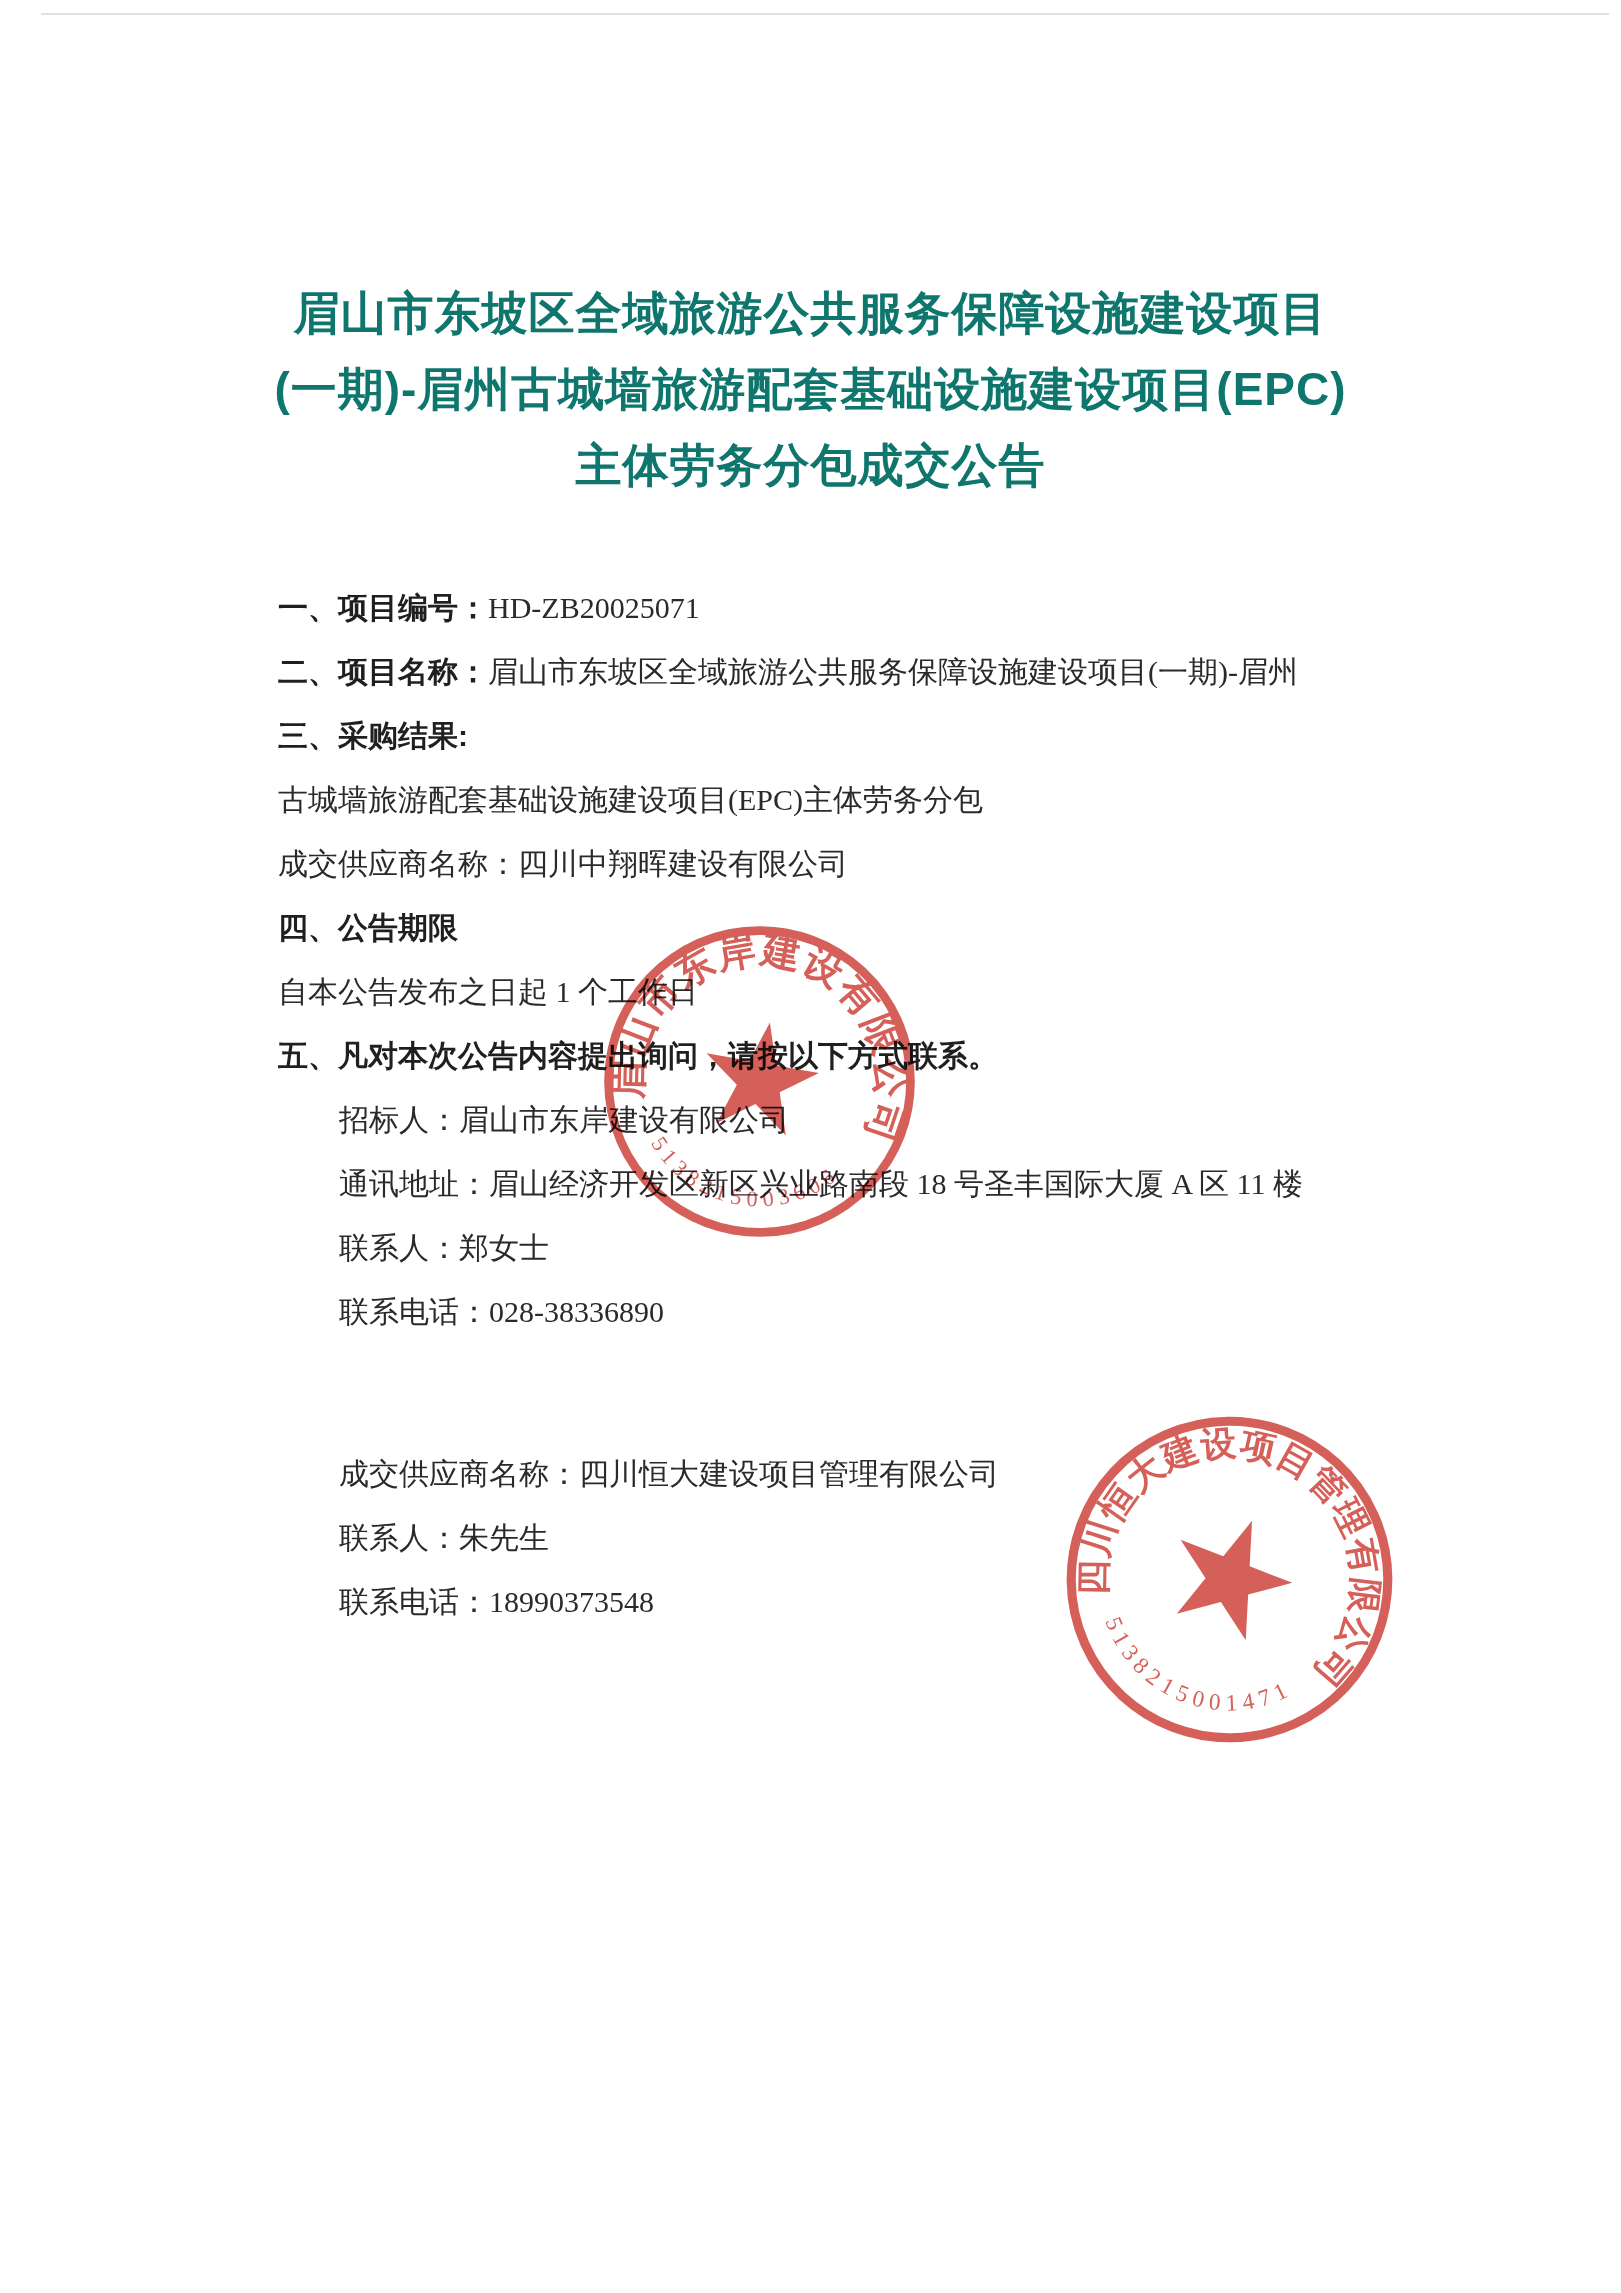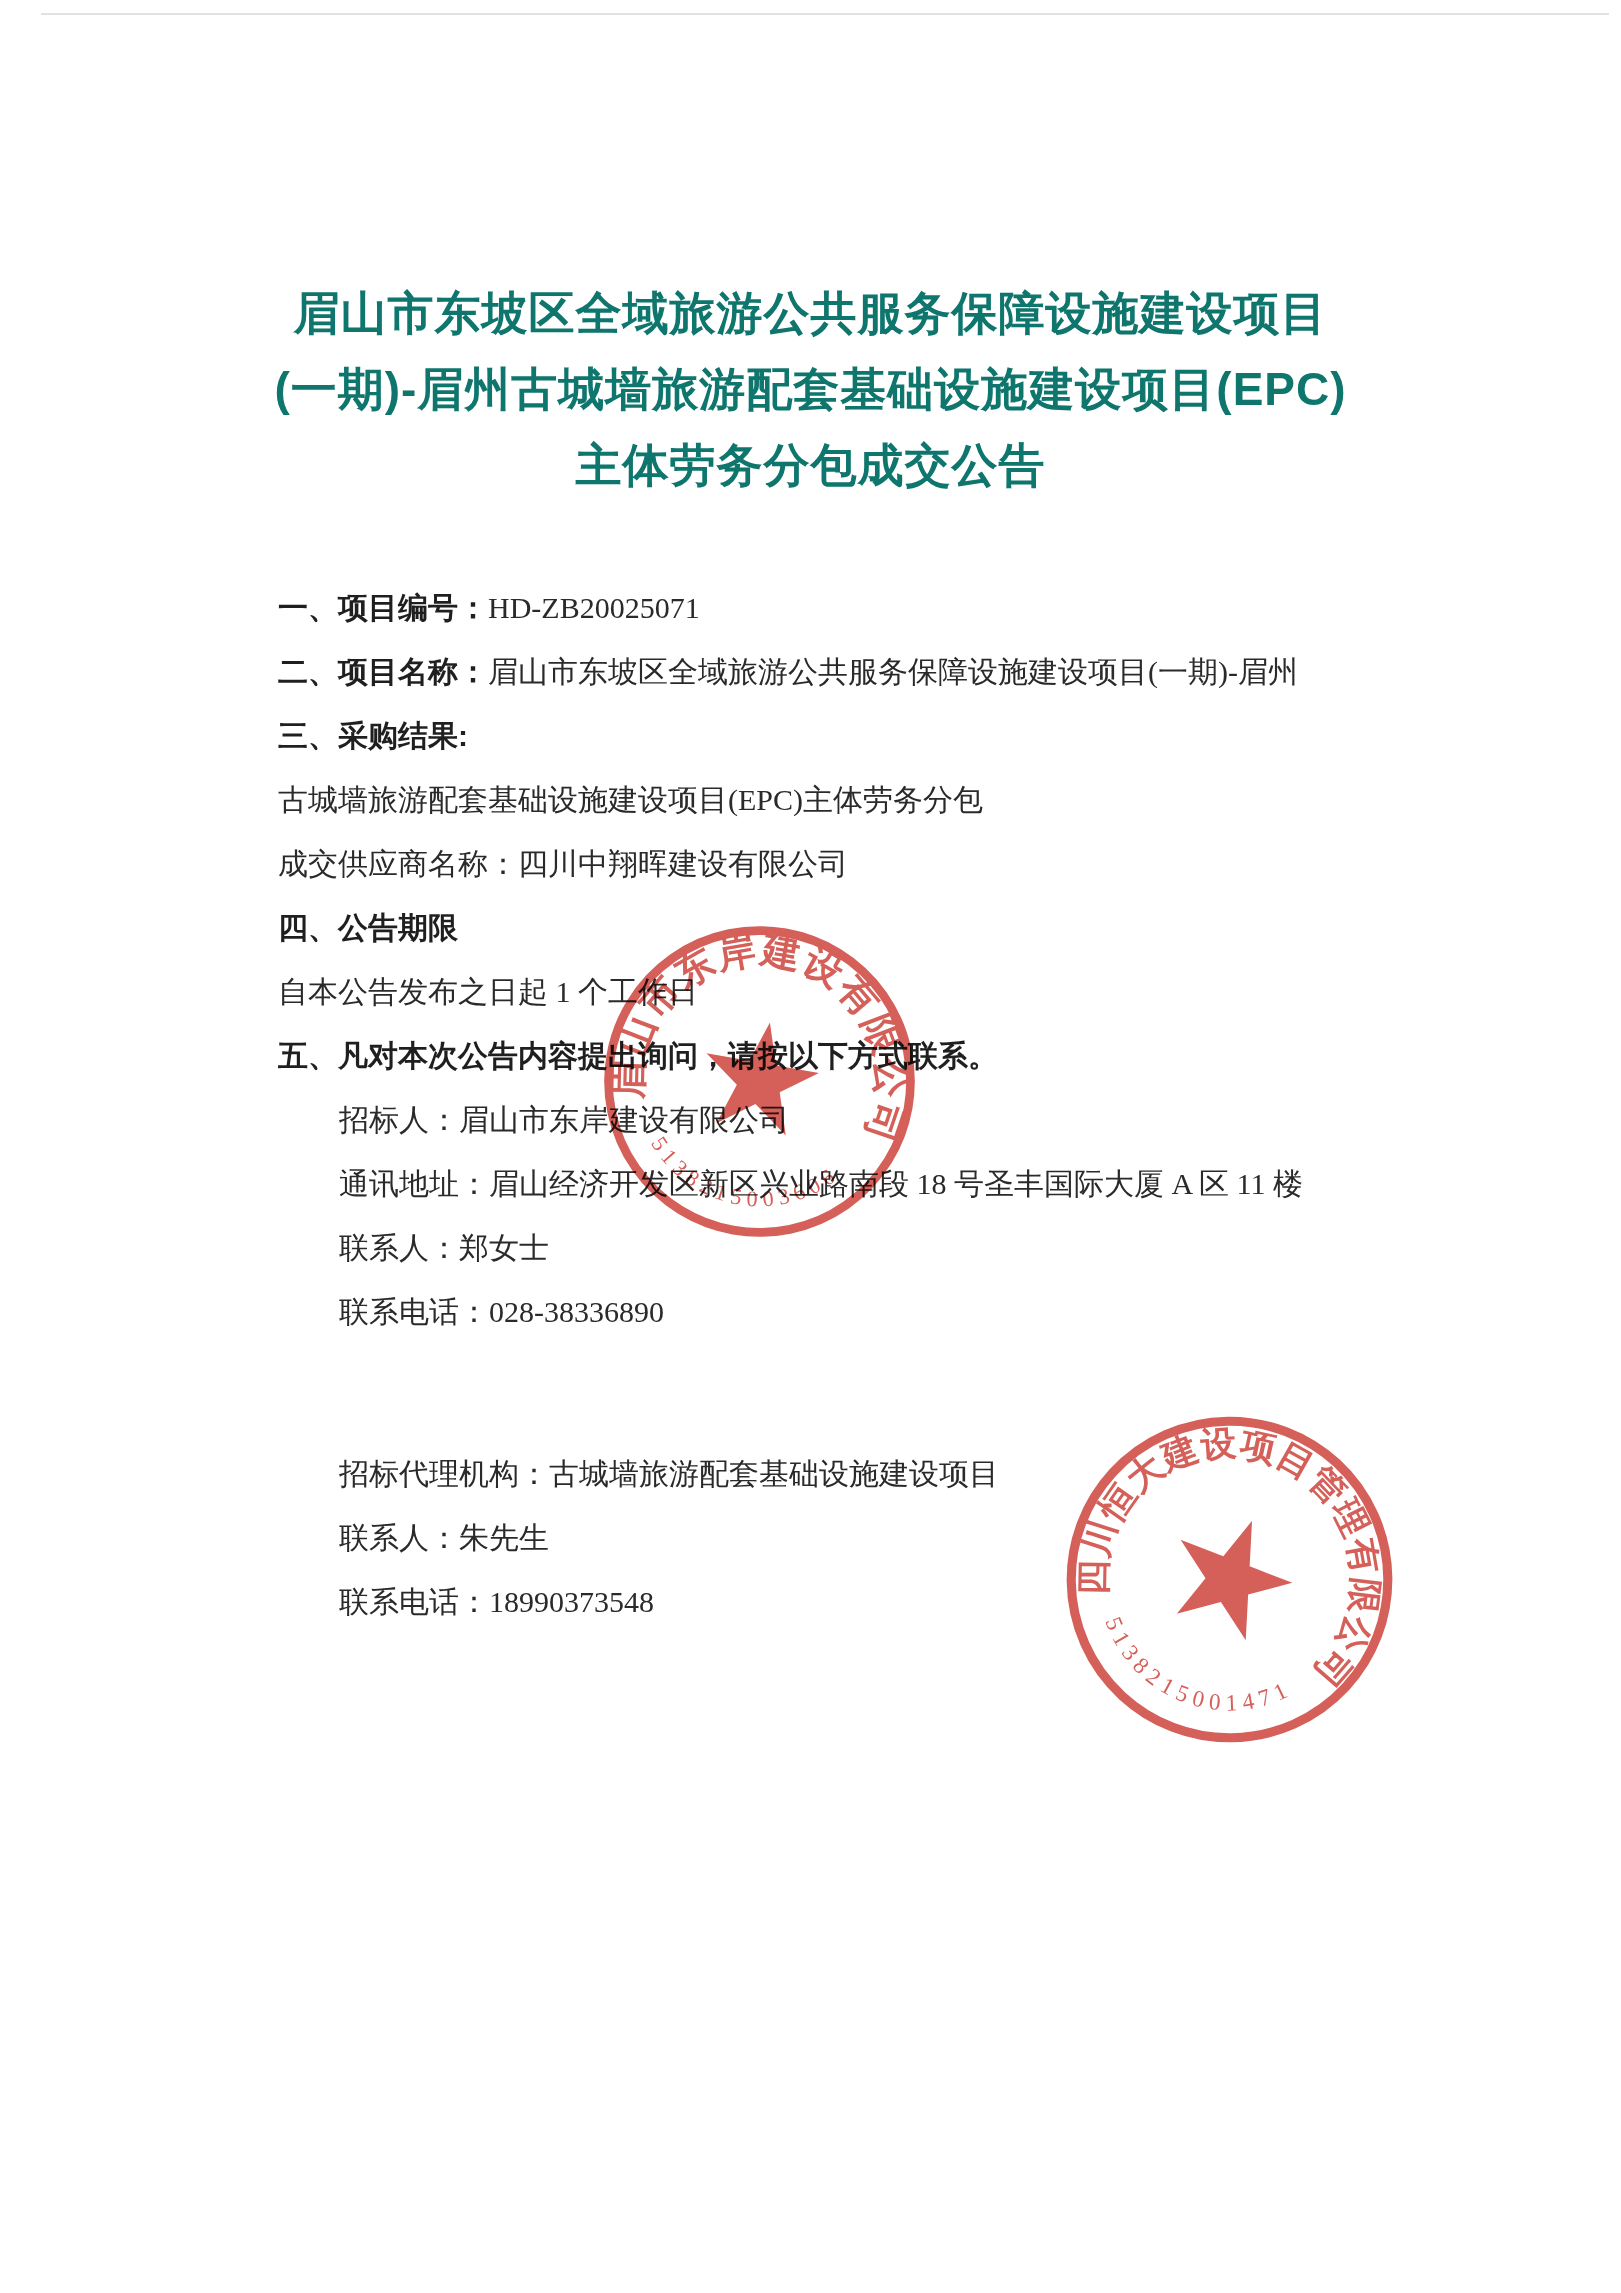--- a/index.html
+++ b/index.html
@@ -72,21 +72,21 @@
     <div class="line"><span class="b">三、采购结果:</span><span></span></div>
     <div class="line"><span class="b"></span><span>古城墙旅游配套基础设施建设项目(EPC)主体劳务分包</span></div>
     <div class="line"><span class="b"></span><span>成交供应商名称：四川中翔晖建设有限公司</span></div>
     <div class="line"><span class="b">四、公告期限</span><span></span></div>
     <div class="line"><span class="b"></span><span>自本公告发布之日起 1 个工作日</span></div>
     <div class="line"><span class="b">五、凡对本次公告内容提出询问，请按以下方式联系。</span><span></span></div>
     <div class="line indent"><span class="b"></span><span>招标人：眉山市东岸建设有限公司</span></div>
     <div class="line indent"><span class="b"></span><span>通讯地址：眉山经济开发区新区兴业路南段 18 号圣丰国际大厦 A 区 11 楼</span></div>
     <div class="line indent"><span class="b"></span><span>联系人：郑女士</span></div>
     <div class="line indent"><span class="b"></span><span>联系电话：028-38336890</span></div>
-    <div class="line indent gap"><span class="b"></span><span>招标代理机构：古城墙旅游配套基础设施建设项目</span></div>
+    <div class="line indent gap"><span class="b"></span><span>成交供应商名称：四川恒大建设项目管理有限公司</span></div>
     <div class="line indent"><span class="b"></span><span>联系人：朱先生</span></div>
     <div class="line indent"><span class="b"></span><span>联系电话：18990373548</span></div>
   </div>
 
   <svg class="seal seal-1" width="329" height="329" viewBox="0 0 340 340">
     <circle cx="170" cy="170" r="156" fill="none" stroke="#cf4a42" stroke-width="9"></circle>
     <path id="seal1-top-arc" d="M 53.3 205.7 A 122 122 0 1 1 286.7 205.7" fill="none"></path>
     <path id="seal1-bottom-arc" d="M 64.3 244.0 A 129 129 0 0 0 275.7 244.0" fill="none"></path>
     <polygon fill="#cf4a42" points="170,108 183.9,150.8 229,150.8 192.5,177.3 206.4,220.2 170,193.7 133.6,220.2 147.5,177.3 111,150.8 156.1,150.8"></polygon>
     <text class="company-arc" font-size="40" letter-spacing="2">

